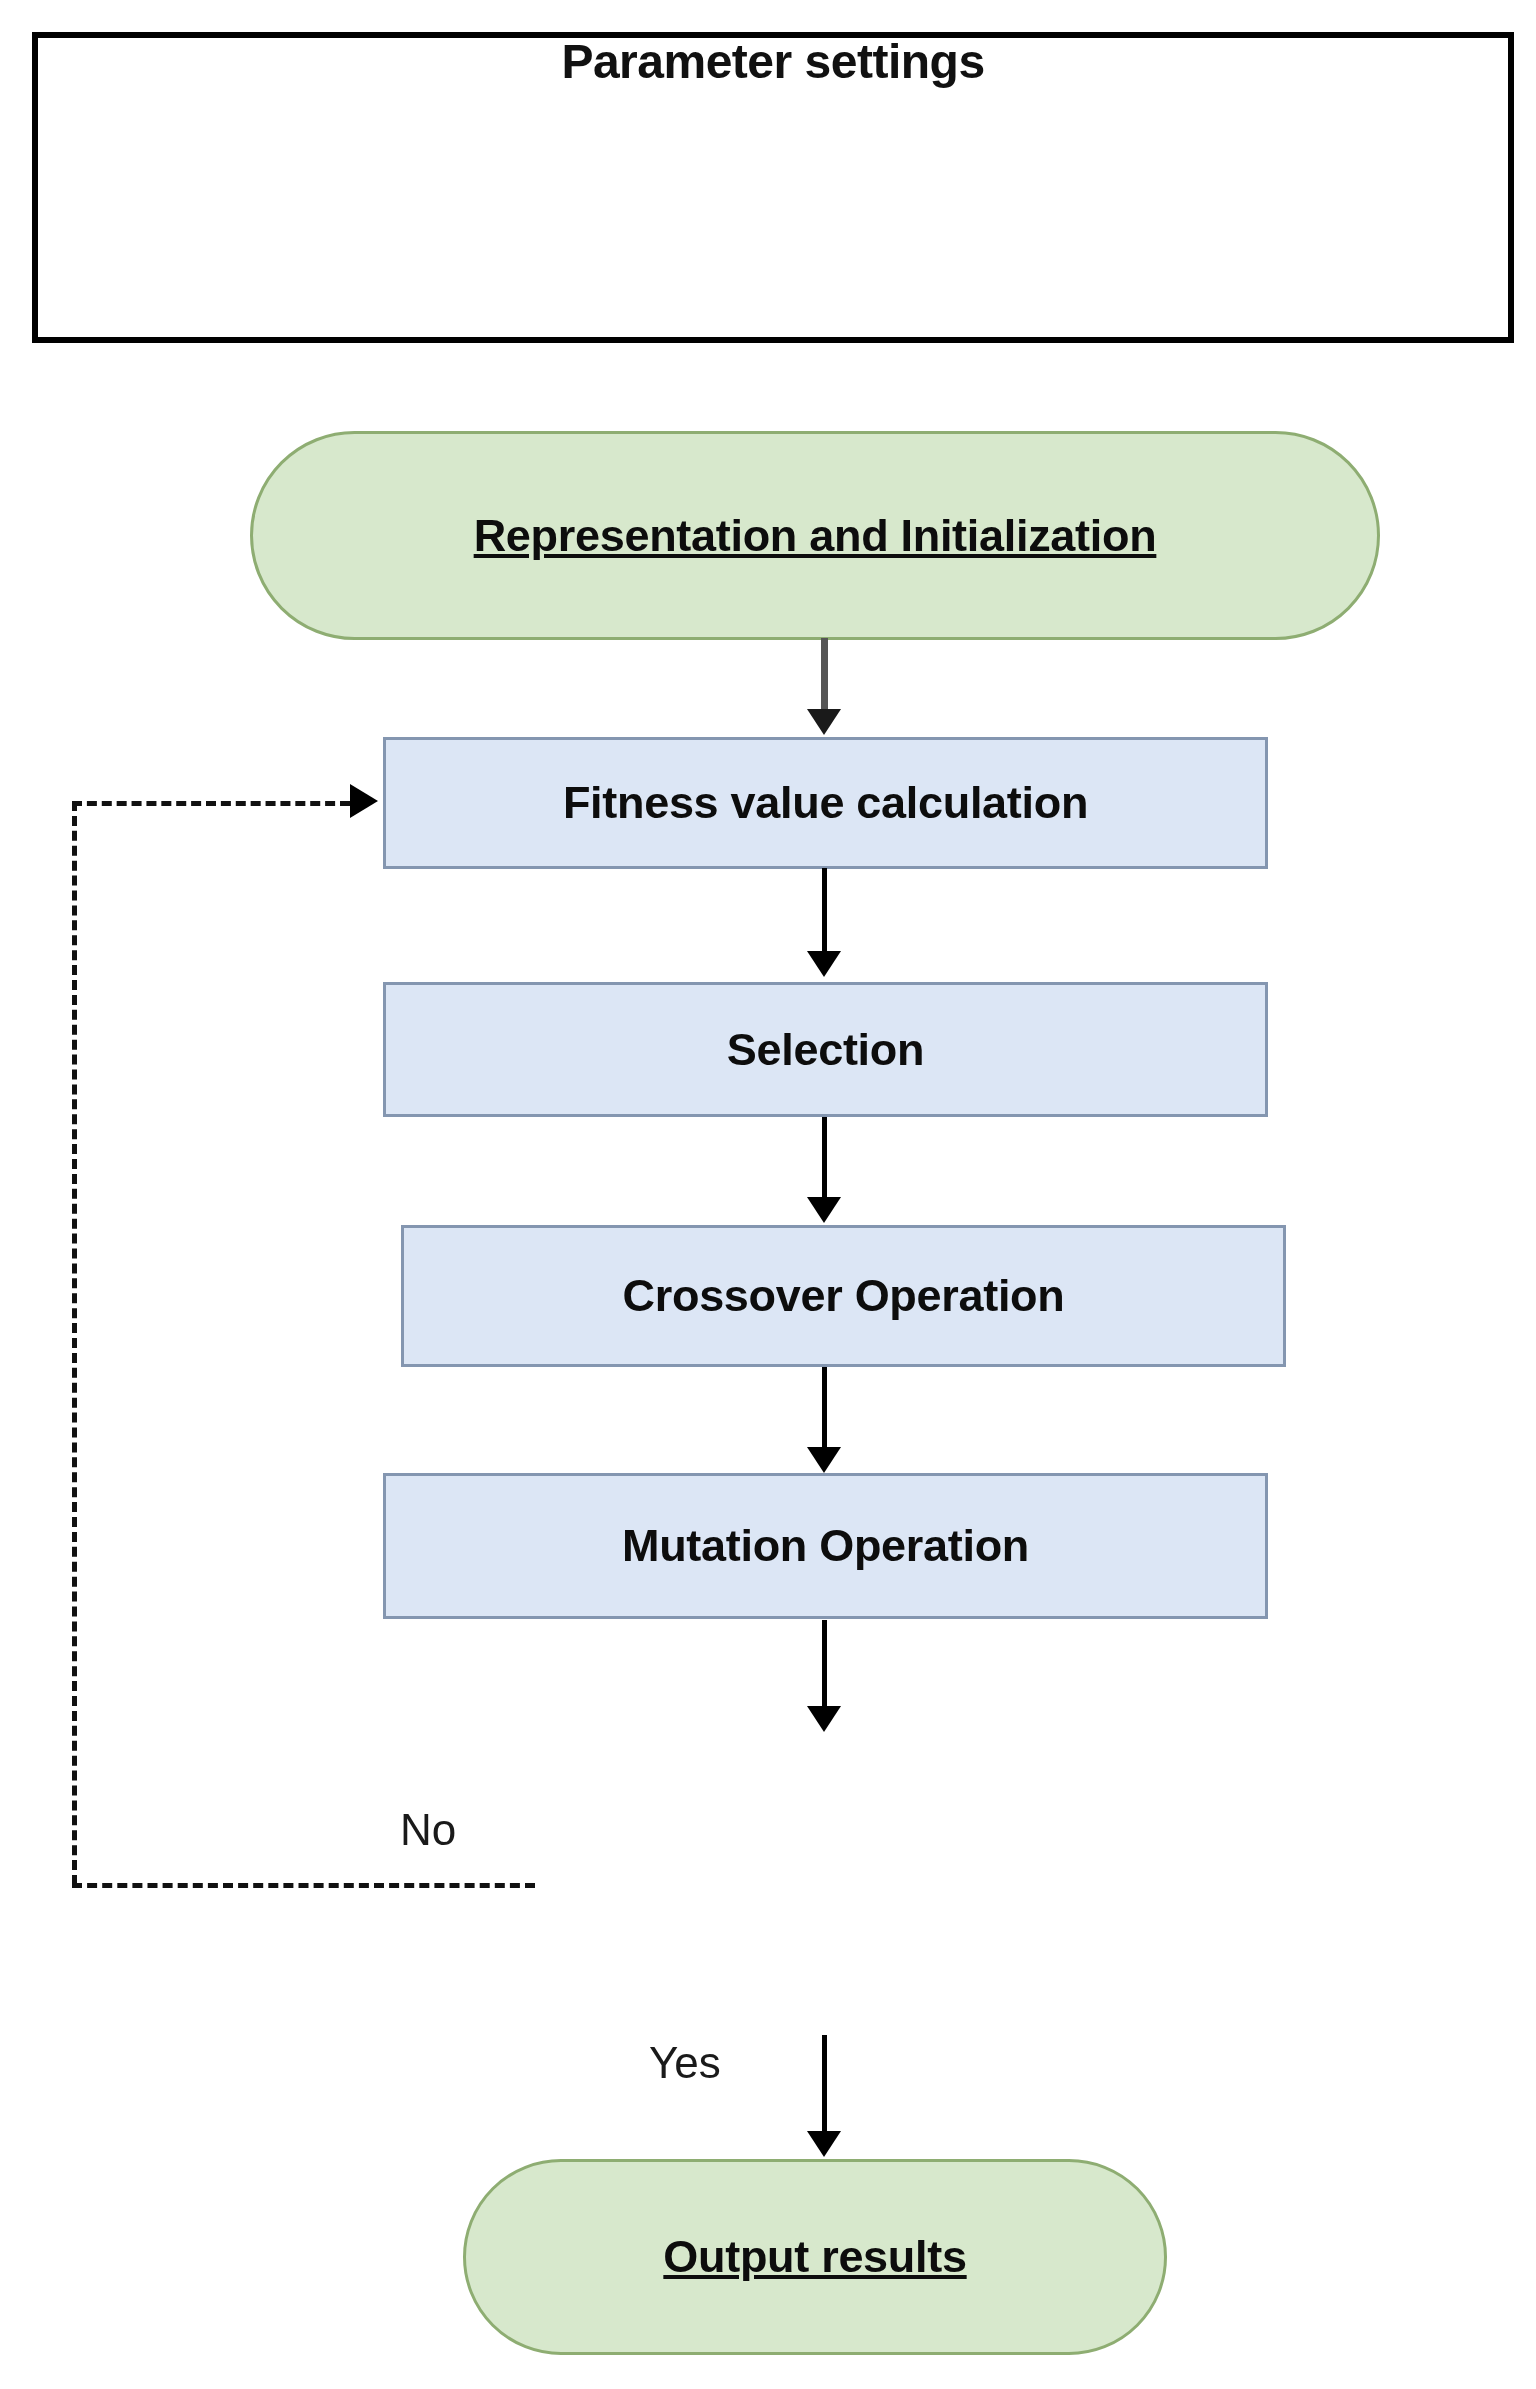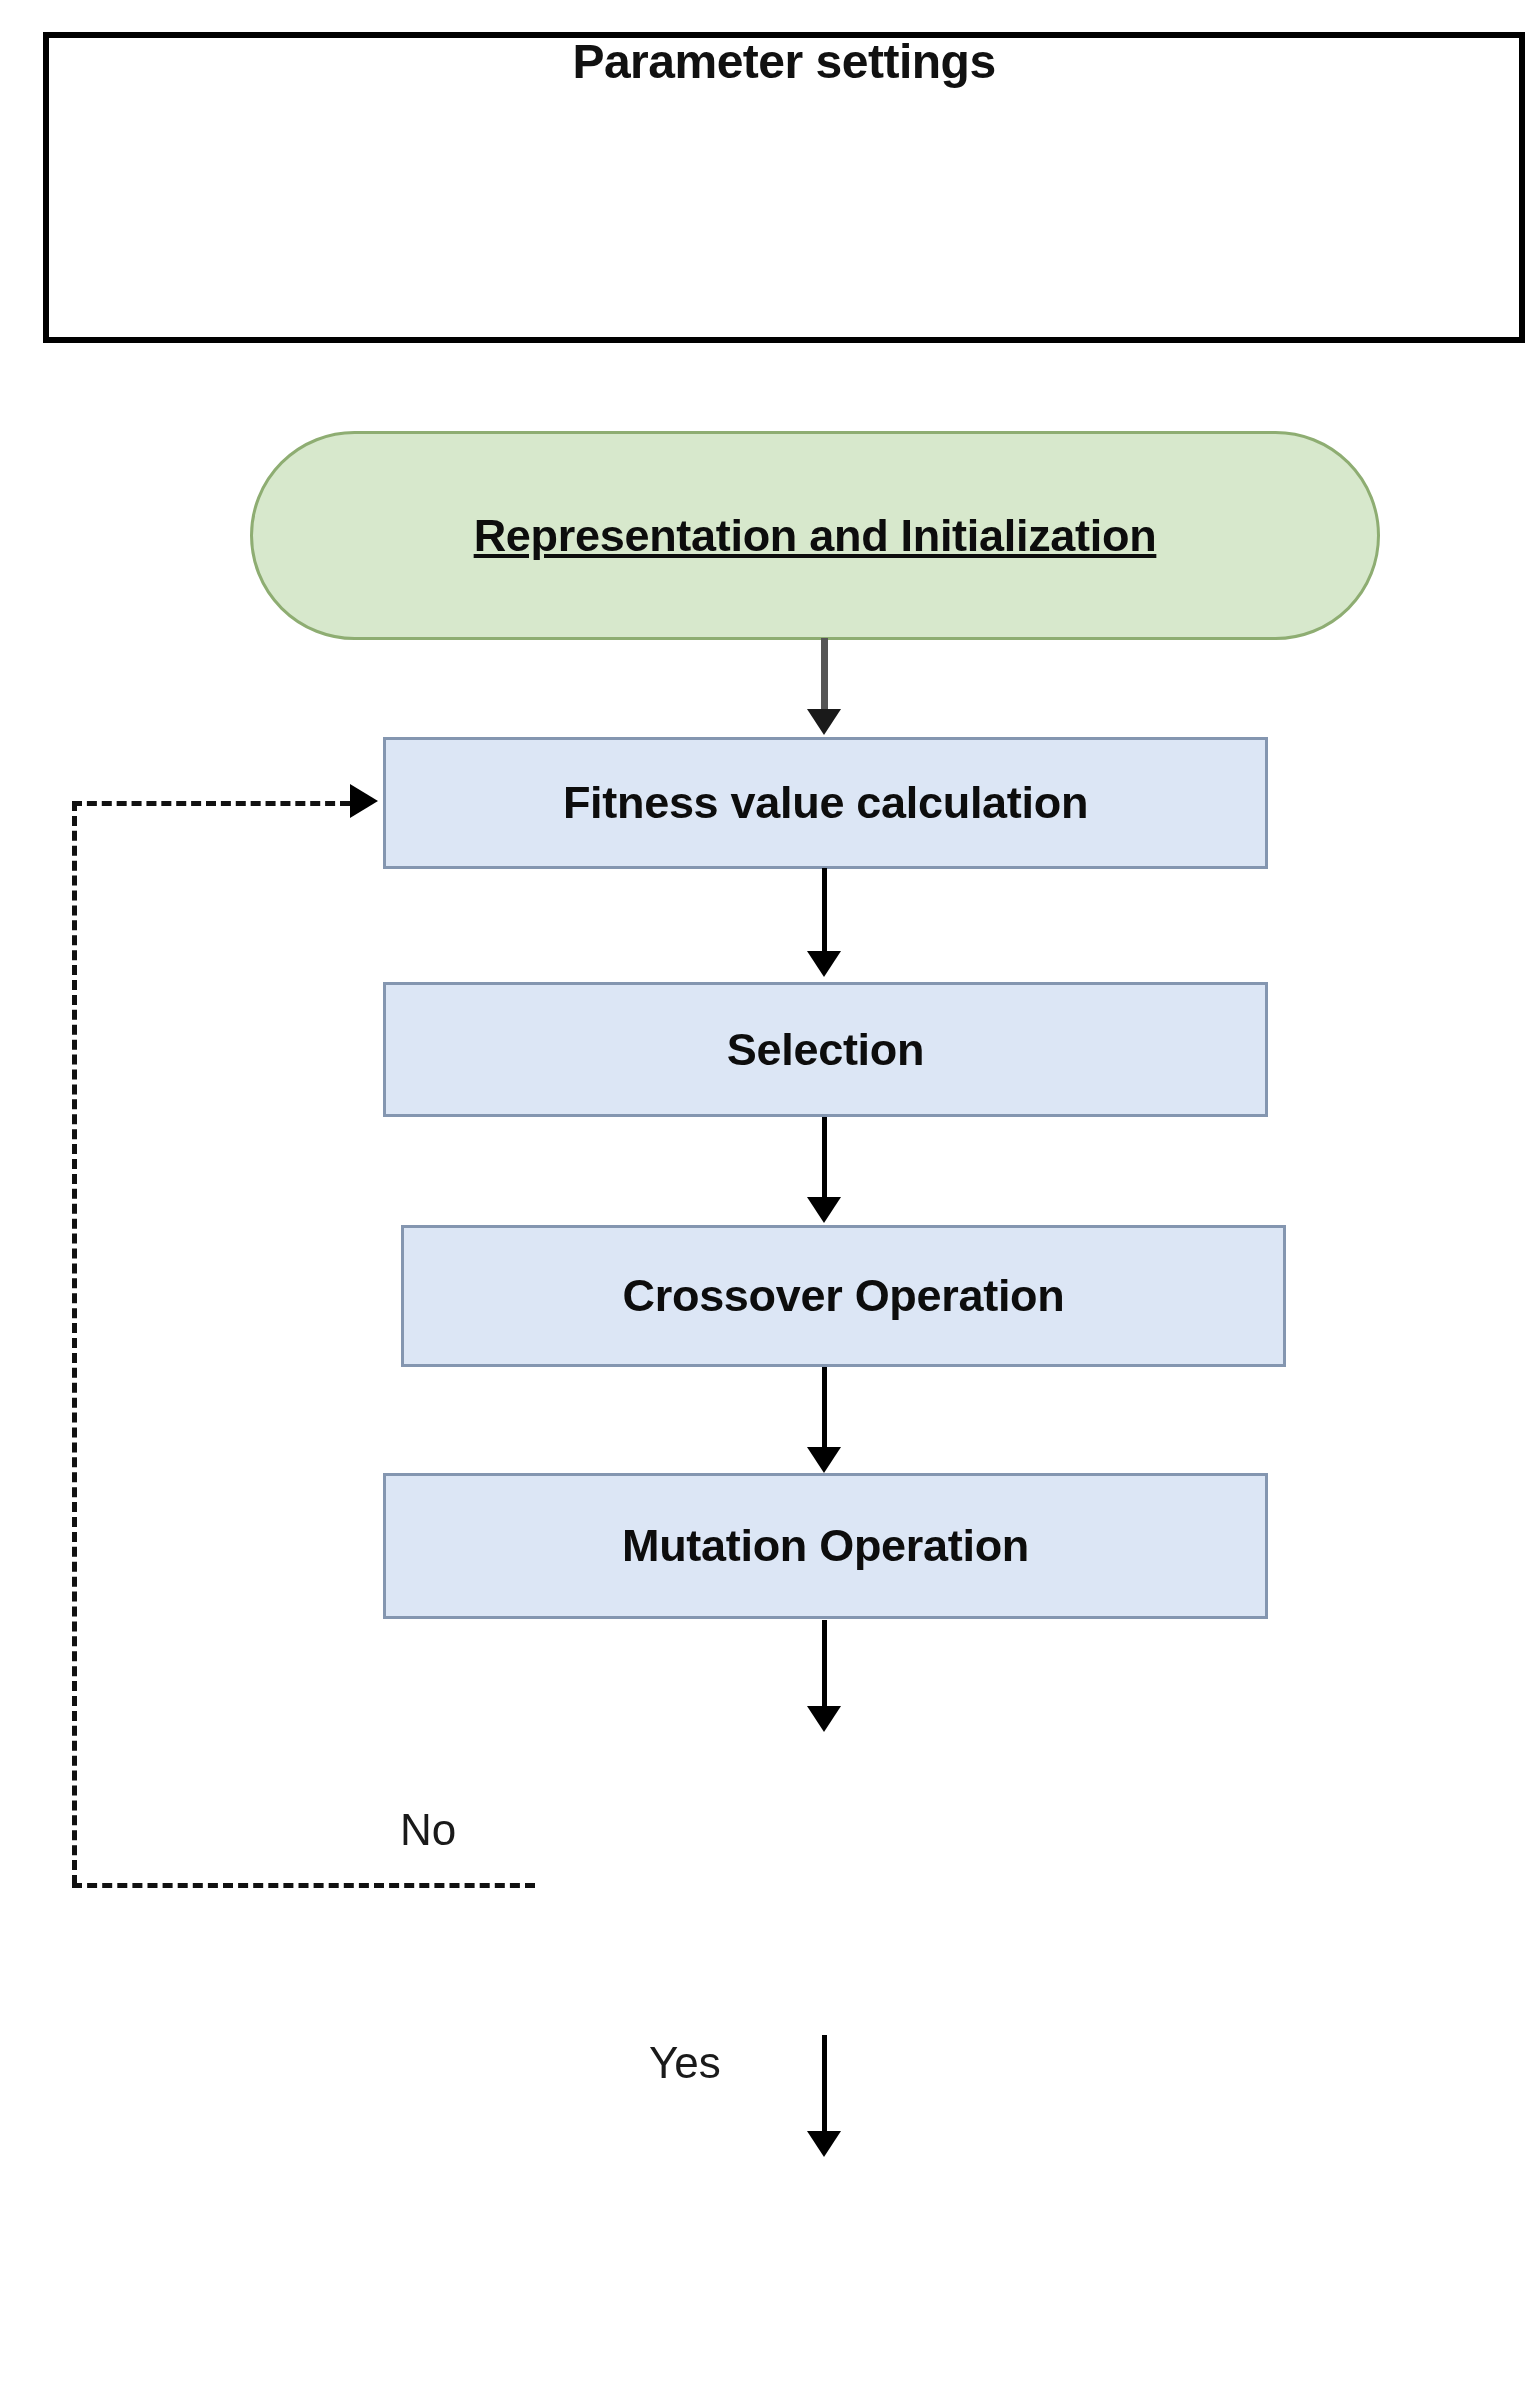--- a/index.html
+++ b/index.html
@@ -23,21 +23,20 @@
     top: 31.5px;
     width: 1482px;
     height: 311px;
     box-sizing: border-box;
     border: 6.5px solid #000000;
     background: #ffffff;
     display: flex;
     flex-direction: column;
     align-items: center;
     justify-content: flex-start;
-    margin-left: 11px;
   }
   .param-title {
     font-size: 48px;
     font-weight: bold;
     color: #111111;
     letter-spacing: -0.5px;
     line-height: 1.0;
     margin-bottom: 20.4px;
     text-align: center;
   }
@@ -235,15 +234,18 @@
   <div class="dash-v" style="left:72px; top:801px; height:1084px;"></div>
   <div class="dash-h" style="left:72px; top:801px; width:278px;"></div>
   <div class="arrowhead-right" style="left:350px; top:784px;"></div>
 
   <div class="edge-label" id="label-no">No</div>
 
   <div class="vline" style="left:822px; top:2035px; height:100px;"></div>
   <div class="arrowhead-down" style="left:807px; top:2131px;"></div>
   <div class="edge-label" id="label-yes">Yes</div>
 
+  <div class="stadium" id="node-output">
+    <span>Output results</span>
+  </div>
 
 </div>
 
 
 </body></html>

